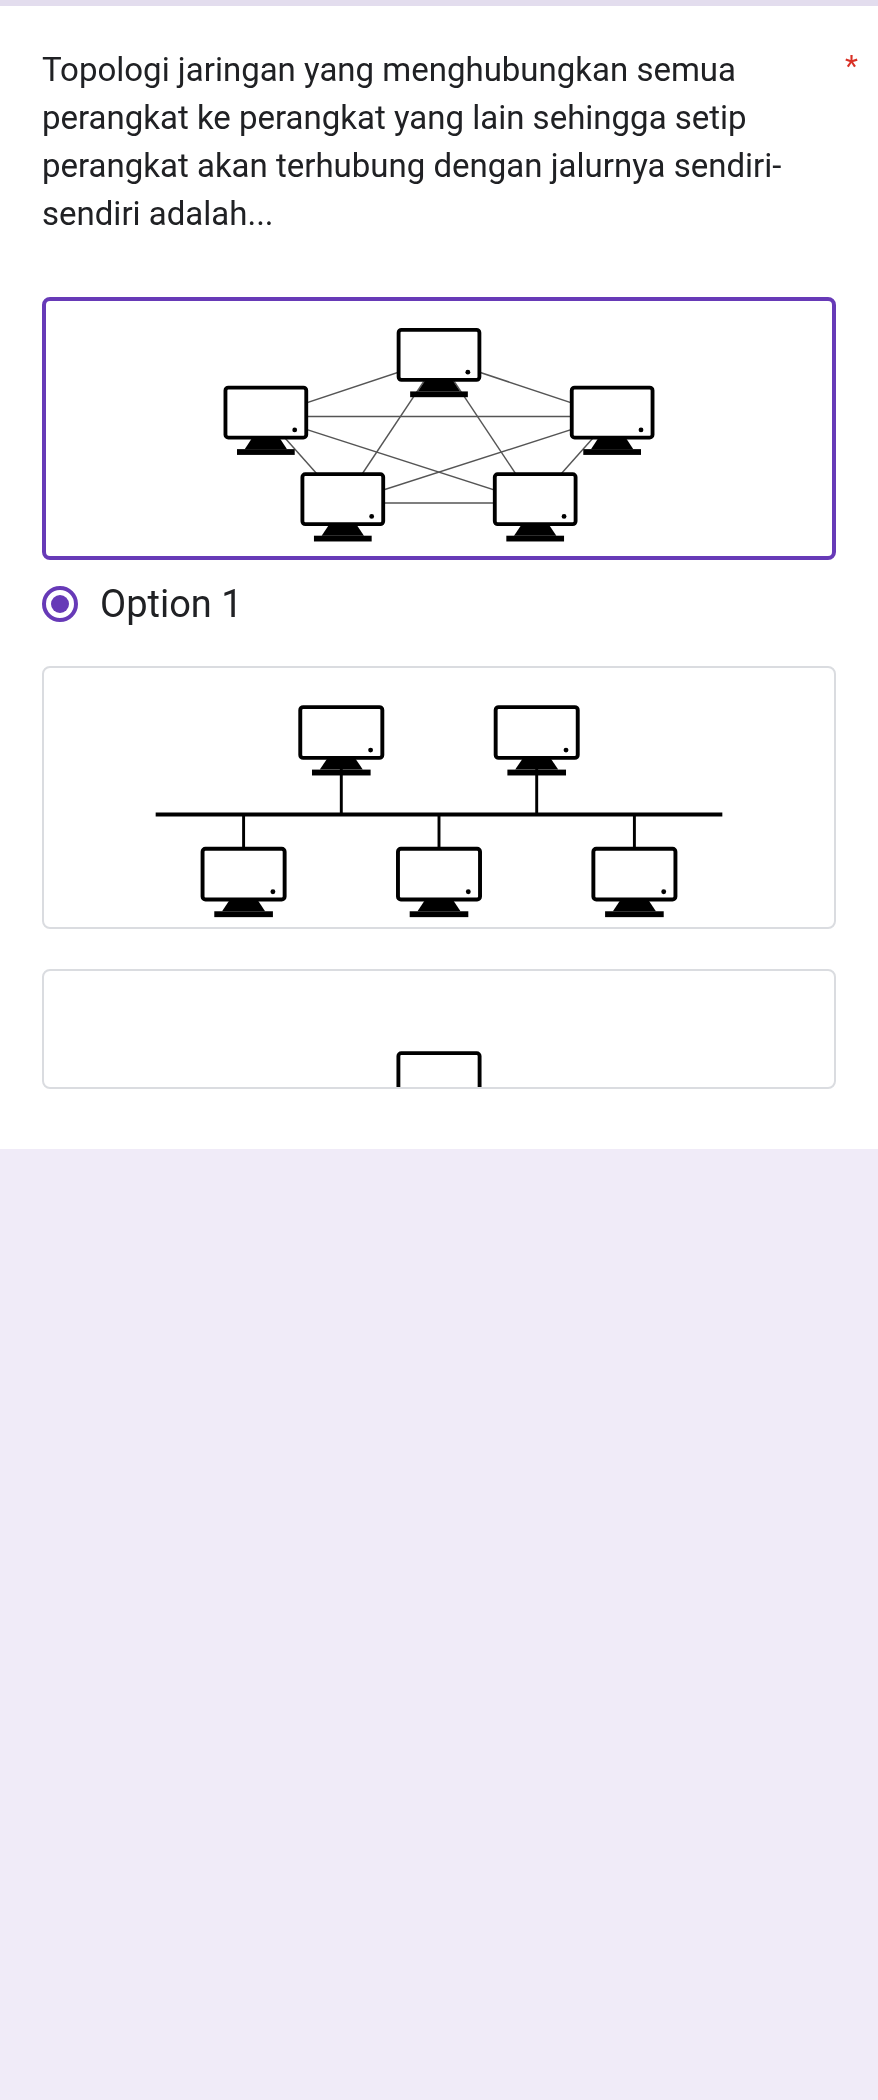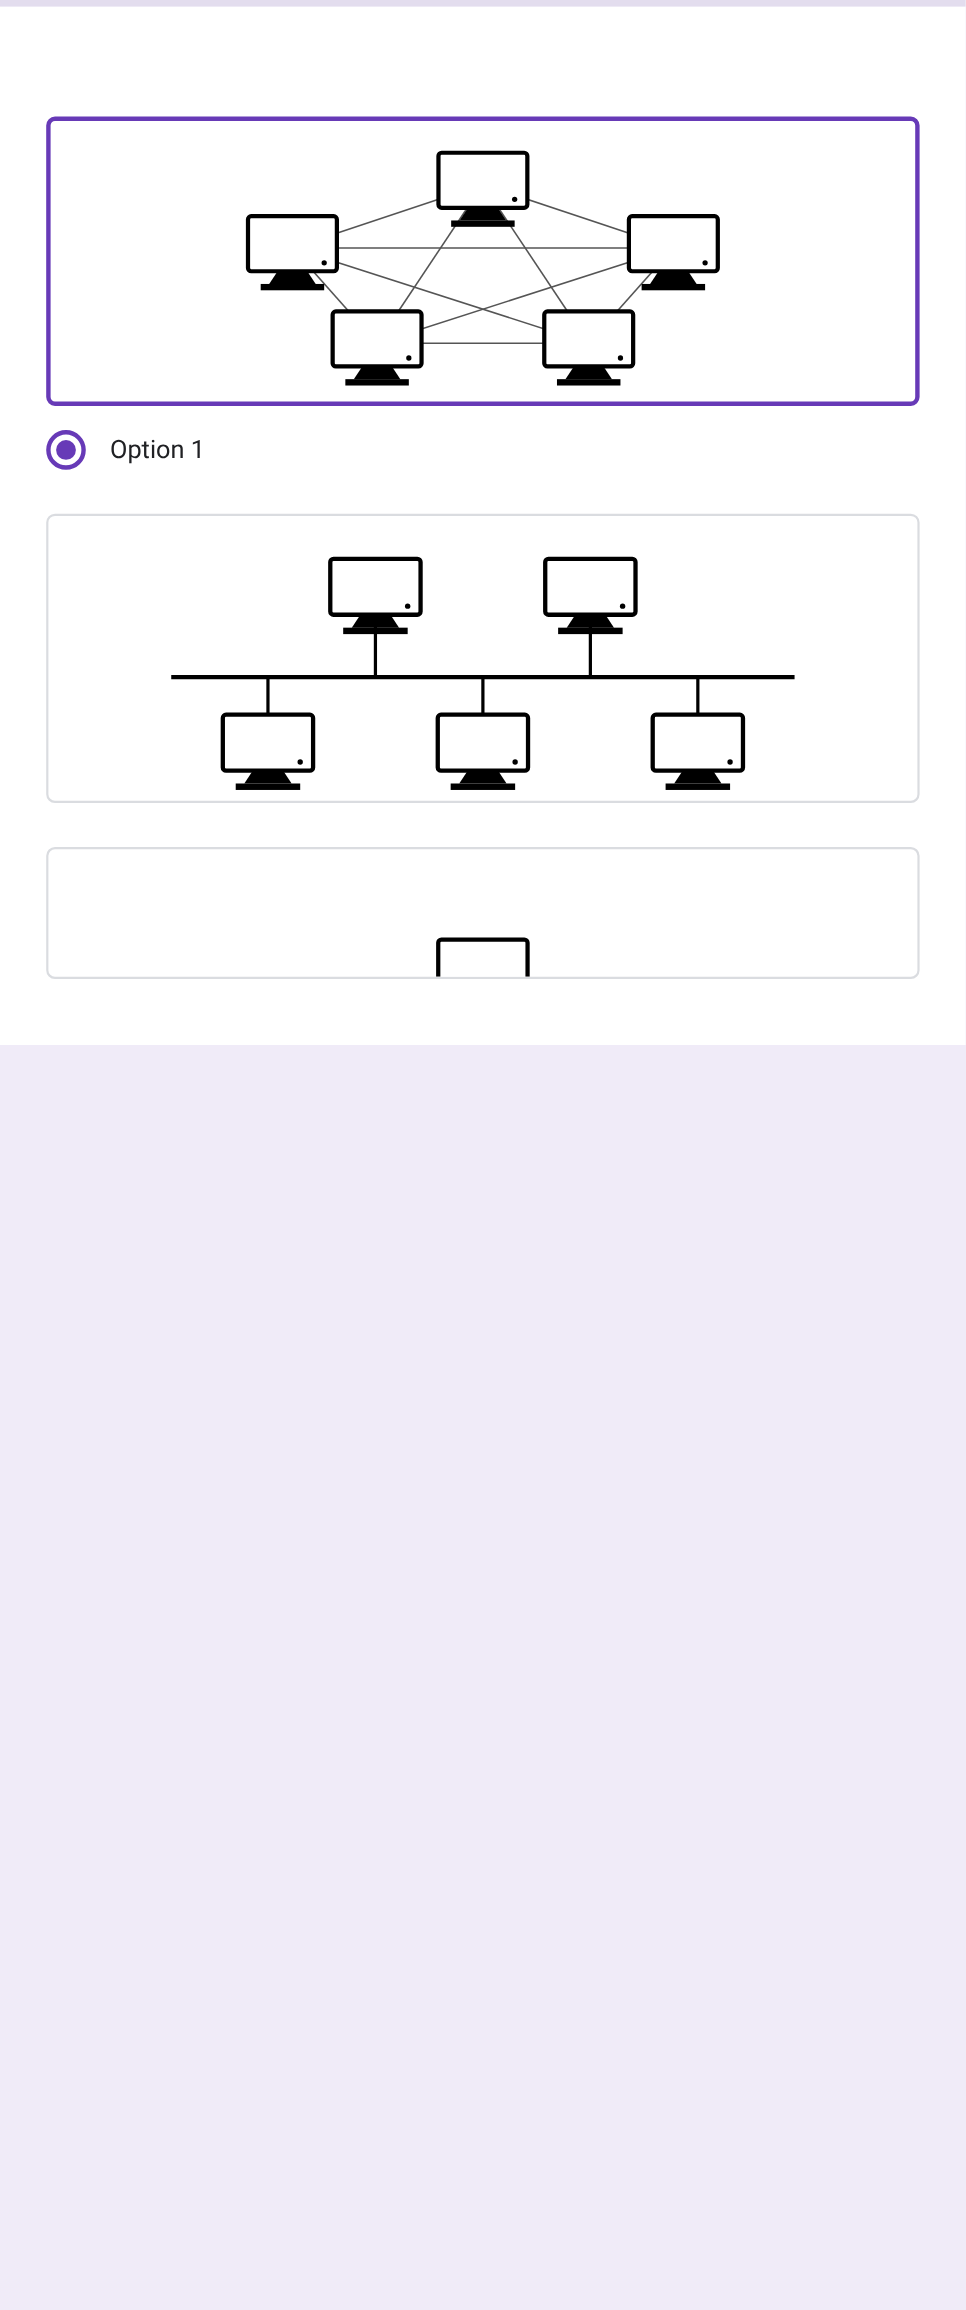--- a/index.html
+++ b/index.html
@@ -76,29 +76,33 @@
     border-color: #673ab7;
   }
   .radio.selected::after {
     content: "";
     position: absolute;
     inset: 5px;
     border-radius: 50%;
     background: #673ab7;
   }
   .option-label {
-    font-size: 23px;
+    font-size: 38px;
     color: #202124;
   }
 </style>
 </head>
 <body>
 
 <div class="card">
 
+  <div class="question-row">
+    <div class="question-text">Topologi jaringan yang menghubungkan semua perangkat ke perangkat yang lain sehingga setip perangkat akan terhubung dengan jalurnya sendiri-sendiri adalah...</div>
+    <div class="required">*</div>
+  </div>
 
   <div class="options">
 
     <div class="option-block">
       <div class="img-box selected">
         <svg viewBox="0 0 800 265">
           <defs>
             <g id="pc">
               <rect x="-42" y="-30" width="84" height="52" rx="3" fill="#fff" stroke="#000" stroke-width="4"></rect>
               <path d="M -14 22 L 14 22 L 22 34 L -22 34 Z" fill="#000"></path>

